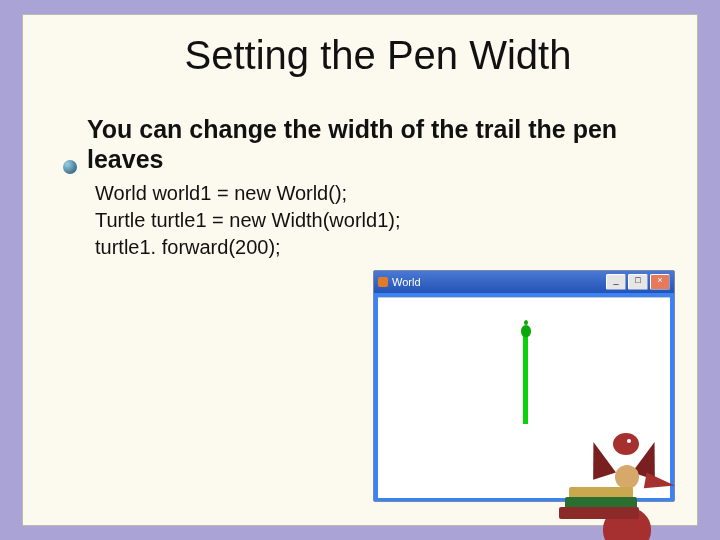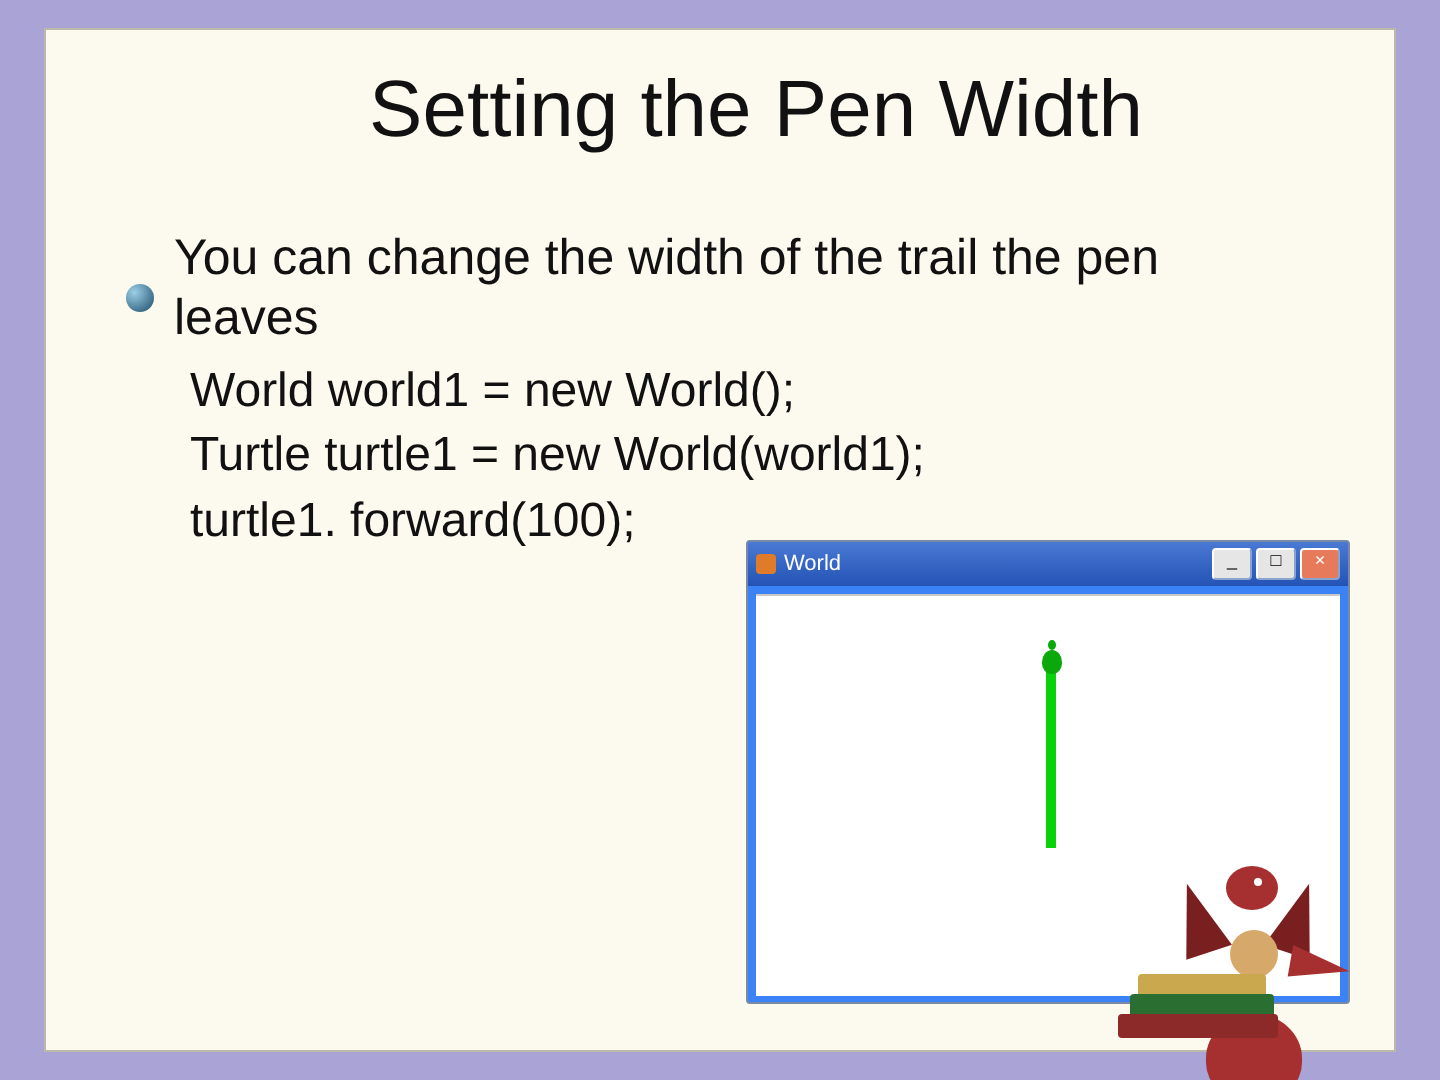--- a/index.html
+++ b/index.html
@@ -1,23 +1,23 @@
 <!DOCTYPE html>
 <html><head>
 <meta charset="utf-8">
 <style>
   html,body{margin:0;padding:0;width:720px;height:540px;font-family:Arial,Helvetica,sans-serif;overflow:hidden;}
   .slide-outer{width:720px;height:540px;background:#a9a3d6;box-sizing:border-box;position:relative;}
   .slide-inner{position:absolute;left:22px;top:14px;width:676px;height:512px;background:#fcfaee;border:1px solid #bdb9aa;box-sizing:border-box;}
   .title{font-size:40px;text-align:center;margin-top:18px;color:#111;padding-left:36px;}
   .body{position:absolute;left:40px;top:100px;width:560px;}
-  .bullet-line{display:flex;align-items:center;gap:10px;margin-bottom:6px;}
+  .bullet-line{display:flex;align-items:flex-end;gap:10px;margin-bottom:6px;font-weight:bold;}
   .bullet-dot{width:14px;height:14px;border-radius:50%;background:radial-gradient(circle at 30% 30%,#9bcfe6,#1b4a68);flex:0 0 14px;margin-top:8px;}
   .bullet-text{font-size:25px;color:#111;line-height:1.18;}
-  .code{margin-left:32px;margin-top:6px;font-size:24px;color:#111;line-height:1.35;}
+  .code{margin-left:32px;margin-top:6px;font-size:20px;color:#111;line-height:1.35;}
   
   .mini-window{position:absolute;left:350px;top:255px;width:300px;height:230px;border:1px solid #7a8aa6;border-radius:2px;background:#3b82f6;}
   .mini-titlebar{height:22px;background:linear-gradient(#4a79d4,#2353b5);display:flex;align-items:center;justify-content:space-between;padding:0 4px;}
   .mini-title{font-size:11px;color:#fff;display:flex;align-items:center;gap:4px;}
   .mini-java-icon{width:10px;height:10px;background:#e07b2a;border-radius:2px;display:inline-block;}
   .mini-buttons{display:flex;gap:2px;}
   .mini-btn{width:18px;height:14px;background:#e6e6e6;border:1px solid #8ba4cf;border-top-color:#fff;border-left-color:#fff;font-size:9px;line-height:11px;text-align:center;border-radius:2px;}
   .mini-btn.close{background:#e77a5a;color:#fff;}
   .mini-canvas{position:absolute;left:4px;top:26px;width:292px;height:200px;background:#fff;border-top:1px solid #c9c9c9;}
   
@@ -50,22 +50,22 @@
 
     <div class="title">Setting the Pen Width</div>
 
     <div class="body">
       <div class="bullet-line">
         <span class="bullet-dot"></span>
         <span class="bullet-text">You can change the width of the trail the pen leaves</span>
       </div>
       <div class="code">
         <div>World world1 = new World();</div>
-        <div>Turtle turtle1 = new World(world1);</div>
-        <div>turtle1. forward(100);</div>
+        <div>Turtle turtle1 = new Width(world1);</div>
+        <div>turtle1. forward(200);</div>
       </div>
     </div>
 
     <div class="mini-window">
       <div class="mini-titlebar">
         <span class="mini-title">
           <span class="mini-java-icon"></span>
           <span>World</span>
         </span>
         <span class="mini-buttons">

